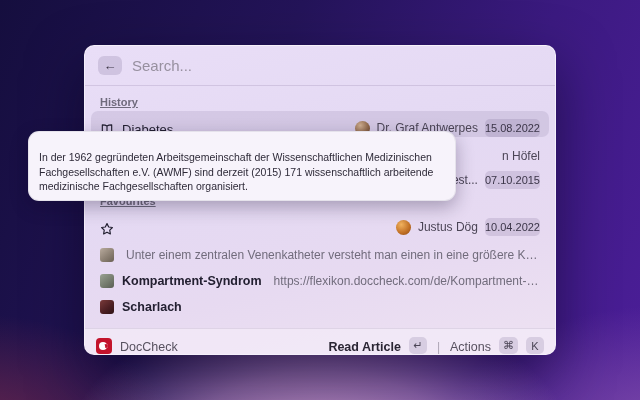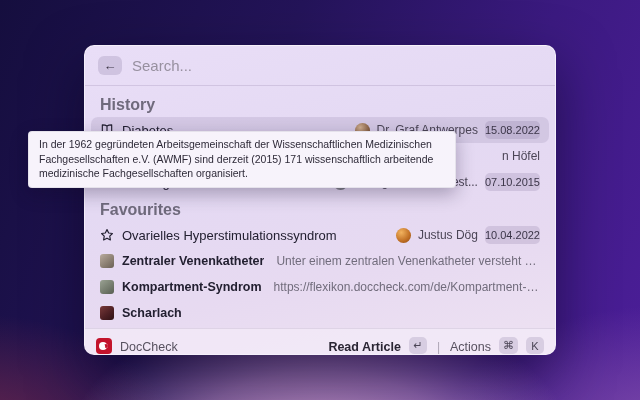--- a/index.html
+++ b/index.html
@@ -37,23 +37,23 @@
   .search-input {
     border: none; outline: none; background: transparent; flex: 1;
     font-family: "Liberation Sans", sans-serif;
     font-size: 15px; color: #232031;
   }
   .search-input::placeholder { color: #97909f; }
   .divider { height: 1px; background: rgba(60,40,90,.13); flex: 0 0 1px; }
 
   
   .content { flex: 1; padding: 4px 6px 0; overflow: hidden; }
-  .section-label { font-size: 16px; font-weight: 700; color: #6f6a7c; margin: 6px 9px 3px; }
+  .section-label { font-size: 11px; font-weight: 700; color: #6f6a7c; margin: 6px 9px 3px; text-decoration: underline; }
   .row {
-    height: 26px; display: flex; align-items: center; gap: 8px;
+    height: 26px; display: flex; align-items: flex-end; gap: 8px;
     padding: 0 9px; border-radius: 7px; font-size: 13px; color: #232031;
   }
   .row.selected { background: rgba(95,78,125,.13); }
   .row .g-icon { flex: 0 0 auto; display: flex; color: #232031; }
   .row .title { white-space: nowrap; overflow: hidden; }
   .row .spacer { flex: 1; }
   .meta { display: flex; align-items: center; gap: 7px; flex: 0 0 auto; }
   .avatar { width: 15px; height: 15px; border-radius: 50%; flex: 0 0 auto; }
   .avatar.a1 { background: radial-gradient(circle at 35% 30%, #cfae90 0%, #8a6245 60%, #5d4030 100%); }
   .avatar.a3 { background: radial-gradient(circle at 35% 30%, #d4d4d8 0%, #8b8b93 60%, #5b5b64 100%); }
@@ -104,21 +104,21 @@
     background: rgba(100,82,132,.18); color: #4b4556;
     display: flex; align-items: center; justify-content: center;
     font-size: 11px;
   }
   .footer .sep { color: rgba(75,69,86,.4); font-size: 12px; margin: 0 2px; }
 
   
   .tooltip {
     position: absolute; left: 28px; top: 131px; width: 428px;
     background: #f7f3fb; border: 1px solid rgba(30,20,50,.08);
-    border-radius: 4px; padding: 5px 10px 6px;
+    border-radius: 11px; padding: 18px 10px 6px;
     font-size: 10.5px; line-height: 1.4; color: #2e2a38;
     box-shadow: 0 6px 18px rgba(15,5,40,.30);
     z-index: 10;
   }
 </style>
 </head>
 <body>
 
 <div class="window">
 
@@ -173,33 +173,31 @@
     </div>
 
     <div class="section-label">Favourites</div>
 
     <div class="row">
       <span class="g-icon">
         <svg viewBox="0 0 24 24" width="14" height="14">
             <path d="M12 2.8l2.9 5.8 6.4.9-4.6 4.5 1.1 6.4L12 17.4l-5.8 3 1.1-6.4-4.6-4.5 6.4-.9z" fill="none" stroke="currentColor" stroke-width="2" stroke-linejoin="round"></path>
           </svg>
       </span>
-      <span class="title">Ovarielles Hyperstimulationssyndrom</span>
       <span class="spacer"></span>
       <span class="meta">
         <span class="avatar a4"></span>
         <span class="author">Justus Dög</span>
         <span class="date-badge">10.04.2022</span>
       </span>
     </div>
 
 
     <div class="row article">
       <span class="thumb t1"></span>
-      <span class="title">Zentraler Venenkatheter</span>
       <span class="subtitle">Unter einem zentralen Venenkatheter versteht man einen in eine größere Körper...</span>
     </div>
 
     <div class="row article">
       <span class="thumb t2"></span>
       <span class="title">Kompartment-Syndrom</span>
       <span class="subtitle">https://flexikon.doccheck.com/de/Kompartment-Syndrom</span>
     </div>
 
     <div class="row article">

